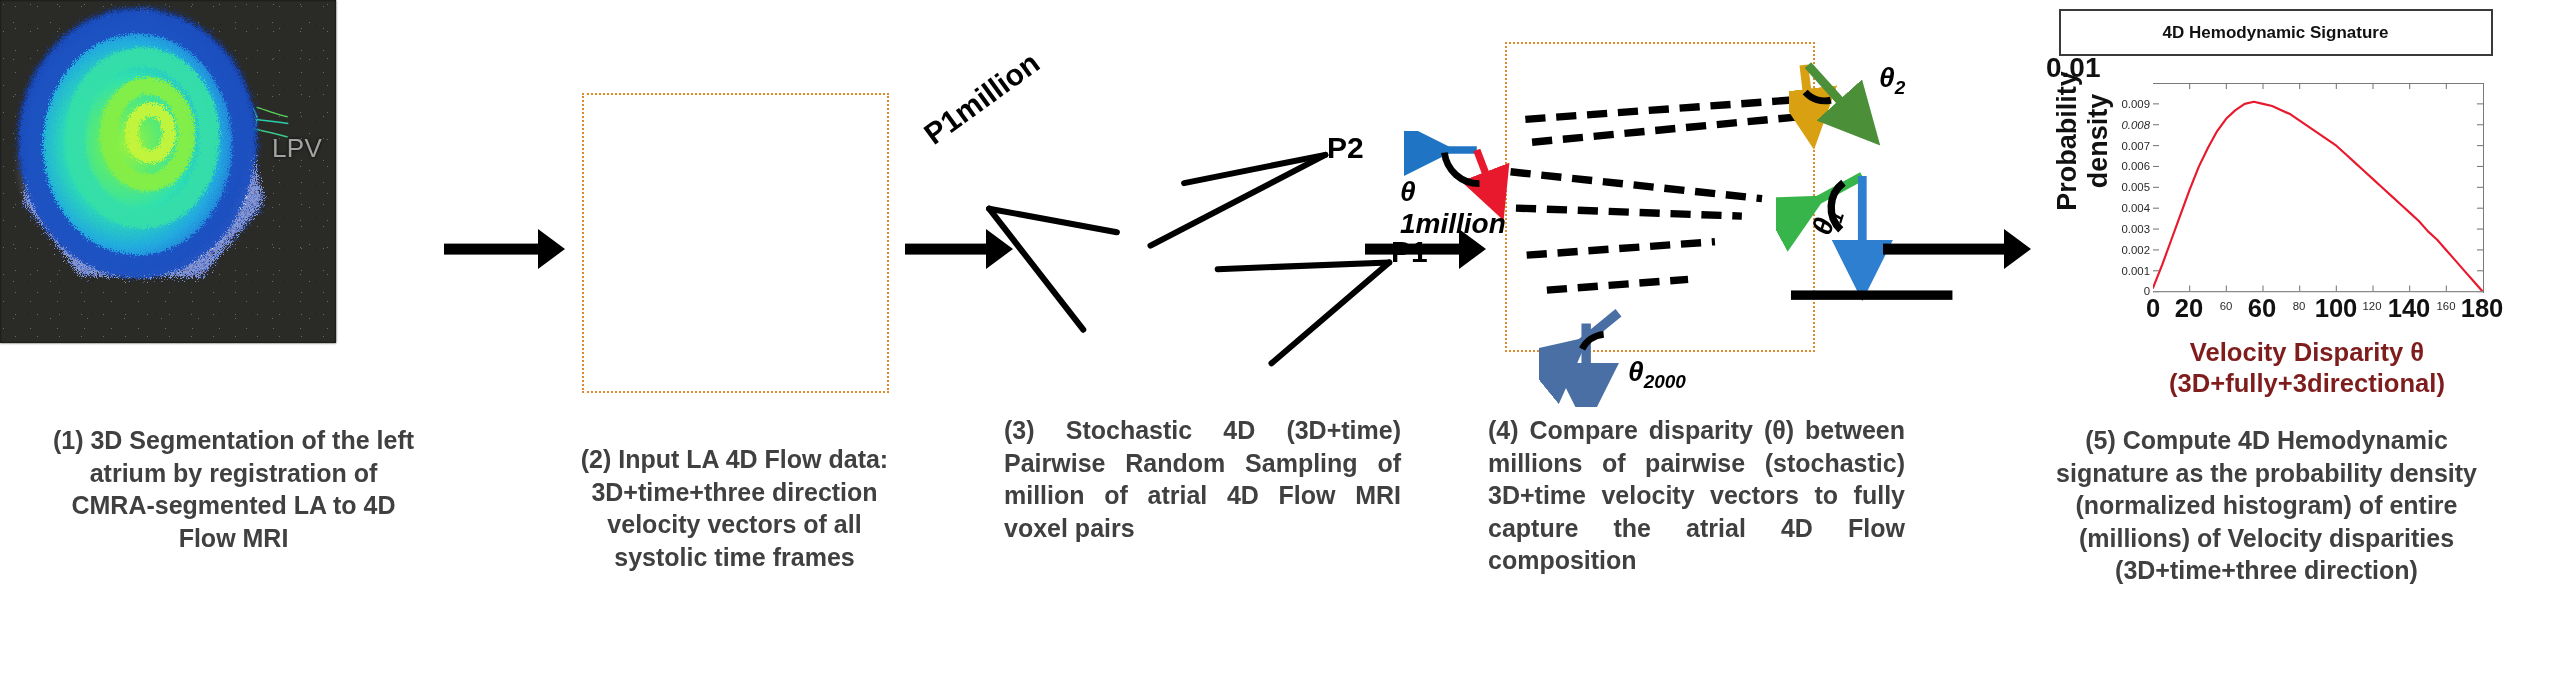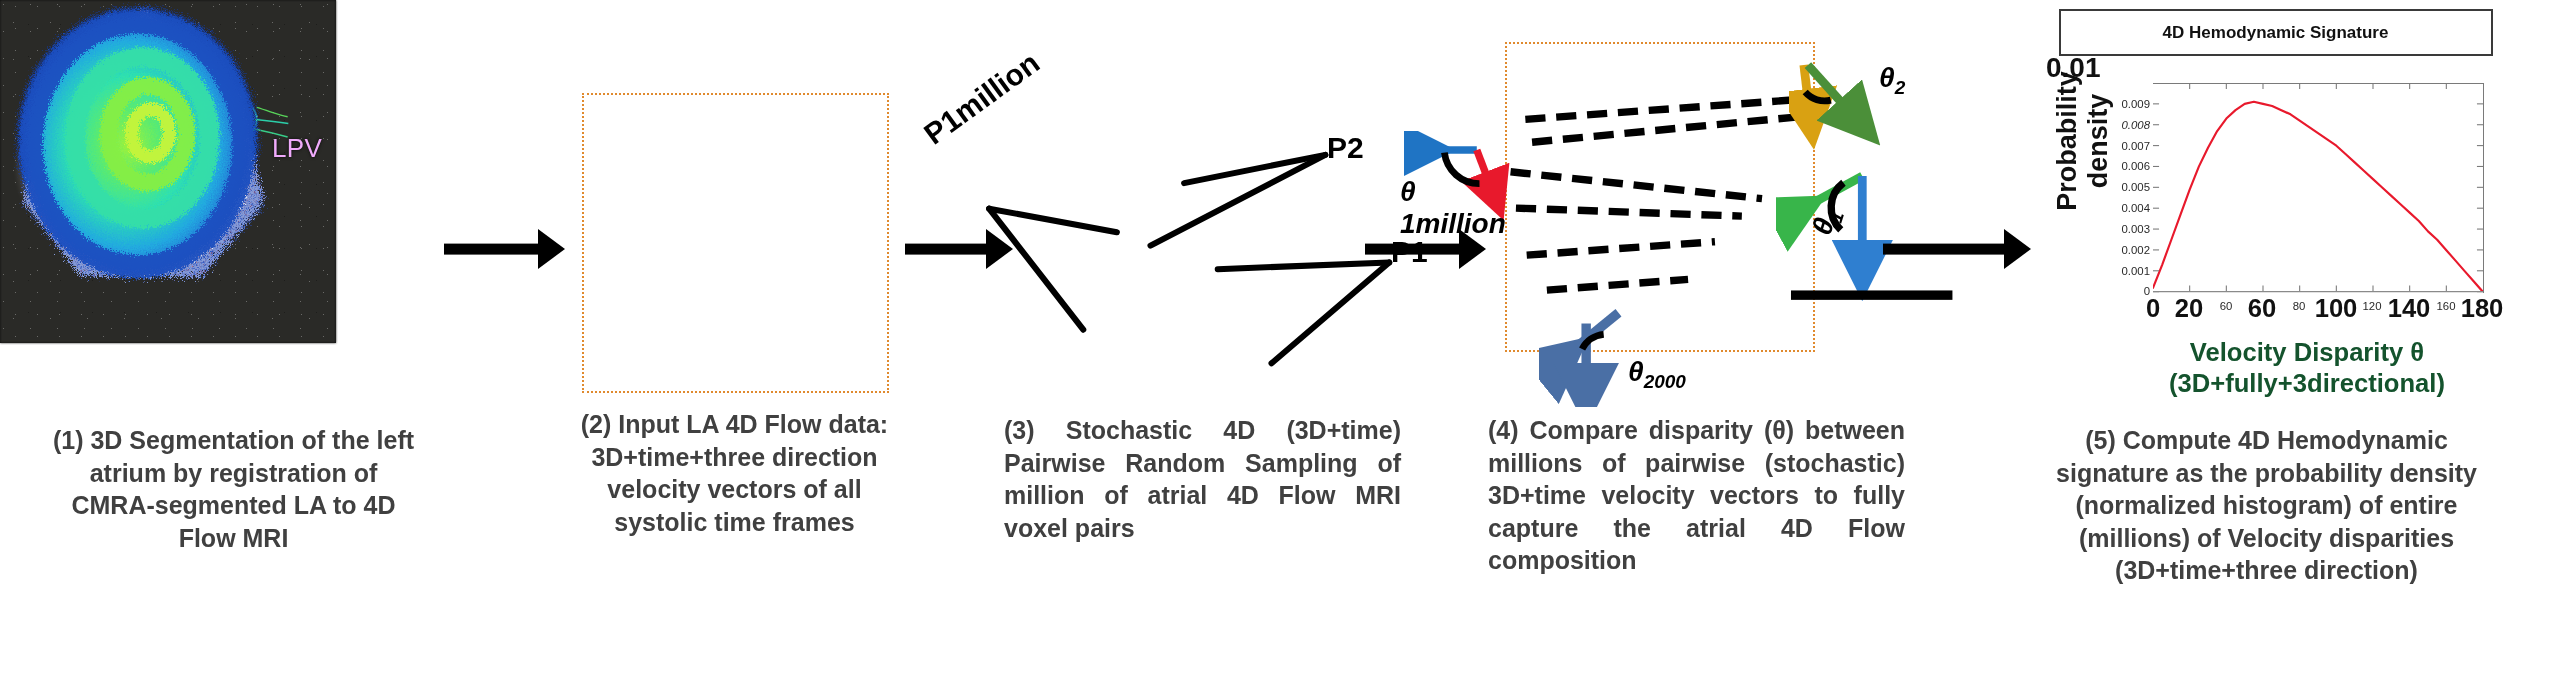--- a/index.html
+++ b/index.html
@@ -34,21 +34,21 @@
       linear-gradient(160deg,#0c0c0b 0%,#1b1b19 35%,#141412 70%,#090908 100%);
     filter:blur(1px);}
   #mri-noise{position:absolute;inset:0;opacity:.30;
     background-image:
       radial-gradient(circle 0.5px at 12% 18%, #fff 99%, transparent 100%),
       radial-gradient(circle 0.5px at 37% 62%, #fff 99%, transparent 100%),
       radial-gradient(circle 0.5px at 71% 28%, #fff 99%, transparent 100%),
       radial-gradient(circle 0.5px at 88% 77%, #000 99%, transparent 100%),
       radial-gradient(circle 0.5px at 24% 88%, #000 99%, transparent 100%);
     background-size:27px 27px,37px 37px,22px 22px,32px 32px,41px 41px;}
-  .mri-label{position:absolute;color:#f0abfc;font-size:26px;font-weight:400;
+  .mri-label{position:absolute;color:#a3a3a3;font-size:26px;font-weight:400;
      font-family:"Liberation Sans",sans-serif;letter-spacing:0.3px;text-shadow:0 0 3.4px rgba(0,0,0,.85);}
   .mri-label.dark{color:#1b1b1b;text-shadow:0 0 3.4px rgba(255,255,255,.25);}
   #la-flow{position:absolute;left:168px;top:67px;width:121px;height:101px;}
   #la-contour{position:absolute;left:190px;top:94px;width:67px;height:54px;}
 
   
   #p2-box{left:592px;top:98px;width:282px;height:282px;}
   #p2-dash{position:absolute;left:582px;top:93px;width:303px;height:296px;
      border:2px dotted #e08a2e;}
 
@@ -78,21 +78,21 @@
   #ylabel-rot{position:absolute;left:-73px;top:101px;width:222px;text-align:center;
      transform:rotate(-90deg);transform-origin:center center;
      font-size:27px;font-weight:bold;color:#111;font-family:"Liberation Sans",sans-serif;}
   .ytick{position:absolute;right:1.3px;font-size:11.4px;color:#2a2a2a;text-align:right;
      font-family:"Liberation Sans",sans-serif;transform:translateY(-50%);}
   .xtick-small{position:absolute;font-size:11.4px;color:#2a2a2a;
      font-family:"Liberation Sans",sans-serif;transform:translateX(-50%);}
   .xtick-big{position:absolute;font-size:25.6px;font-weight:bold;color:#111;
      font-family:"Liberation Sans",sans-serif;transform:translateX(-50%);}
   #xlabel{position:absolute;left:67px;top:328px;width:390px;text-align:center;
-     font-size:25.6px;font-weight:bold;color:#14532d;line-height:1.2;font-family:"Liberation Sans",sans-serif;}
+     font-size:25.6px;font-weight:bold;color:#7f1d1d;line-height:1.2;font-family:"Liberation Sans",sans-serif;}
 </style>
 </head>
 <body>
 
 <div class="fig">
 
   <div class="panel">
     <div id="mri-box">
       <div id="mri-bg"></div>
       <div id="mri-noise"></div>
@@ -164,21 +164,21 @@
         <ellipse cx="205" cy="208" rx="160" ry="178" fill="none" stroke="#1b4fc0" stroke-width="34"></ellipse>
         <ellipse cx="196" cy="200" rx="104" ry="118" fill="none" stroke="#34dfa8" stroke-width="30"></ellipse>
         <ellipse cx="188" cy="196" rx="62" ry="72" fill="none" stroke="#86ef44" stroke-width="26"></ellipse>
         <ellipse cx="184" cy="194" rx="30" ry="36" fill="none" stroke="#c6f53a" stroke-width="20"></ellipse>
       </g>
       <g filter="url(#rough)" opacity=".55">
         <ellipse cx="205" cy="208" rx="172" ry="190" fill="none" stroke="#173a9c" stroke-width="18"></ellipse>
       </g>
     </svg>
 
-    <div class="caption center" style="left:568px;top:408px;width:333px;">(2) Input LA 4D Flow data: 3D+time+three direction velocity vectors of all systolic time frames</div>
+    <div class="caption center" style="left:568px;top:443px;width:333px;">(2) Input LA 4D Flow data: 3D+time+three direction velocity vectors of all systolic time frames</div>
   </div>
 
   <div class="flowarrow" style="left:905px;top:249px;width:108px;">
     <div class="shaft" style="width:82px;"></div>
       <div class="head"></div>
   </div>
 
   <div class="panel">
     <svg id="p3-box" viewBox="0 0 430 430">
       <defs>

